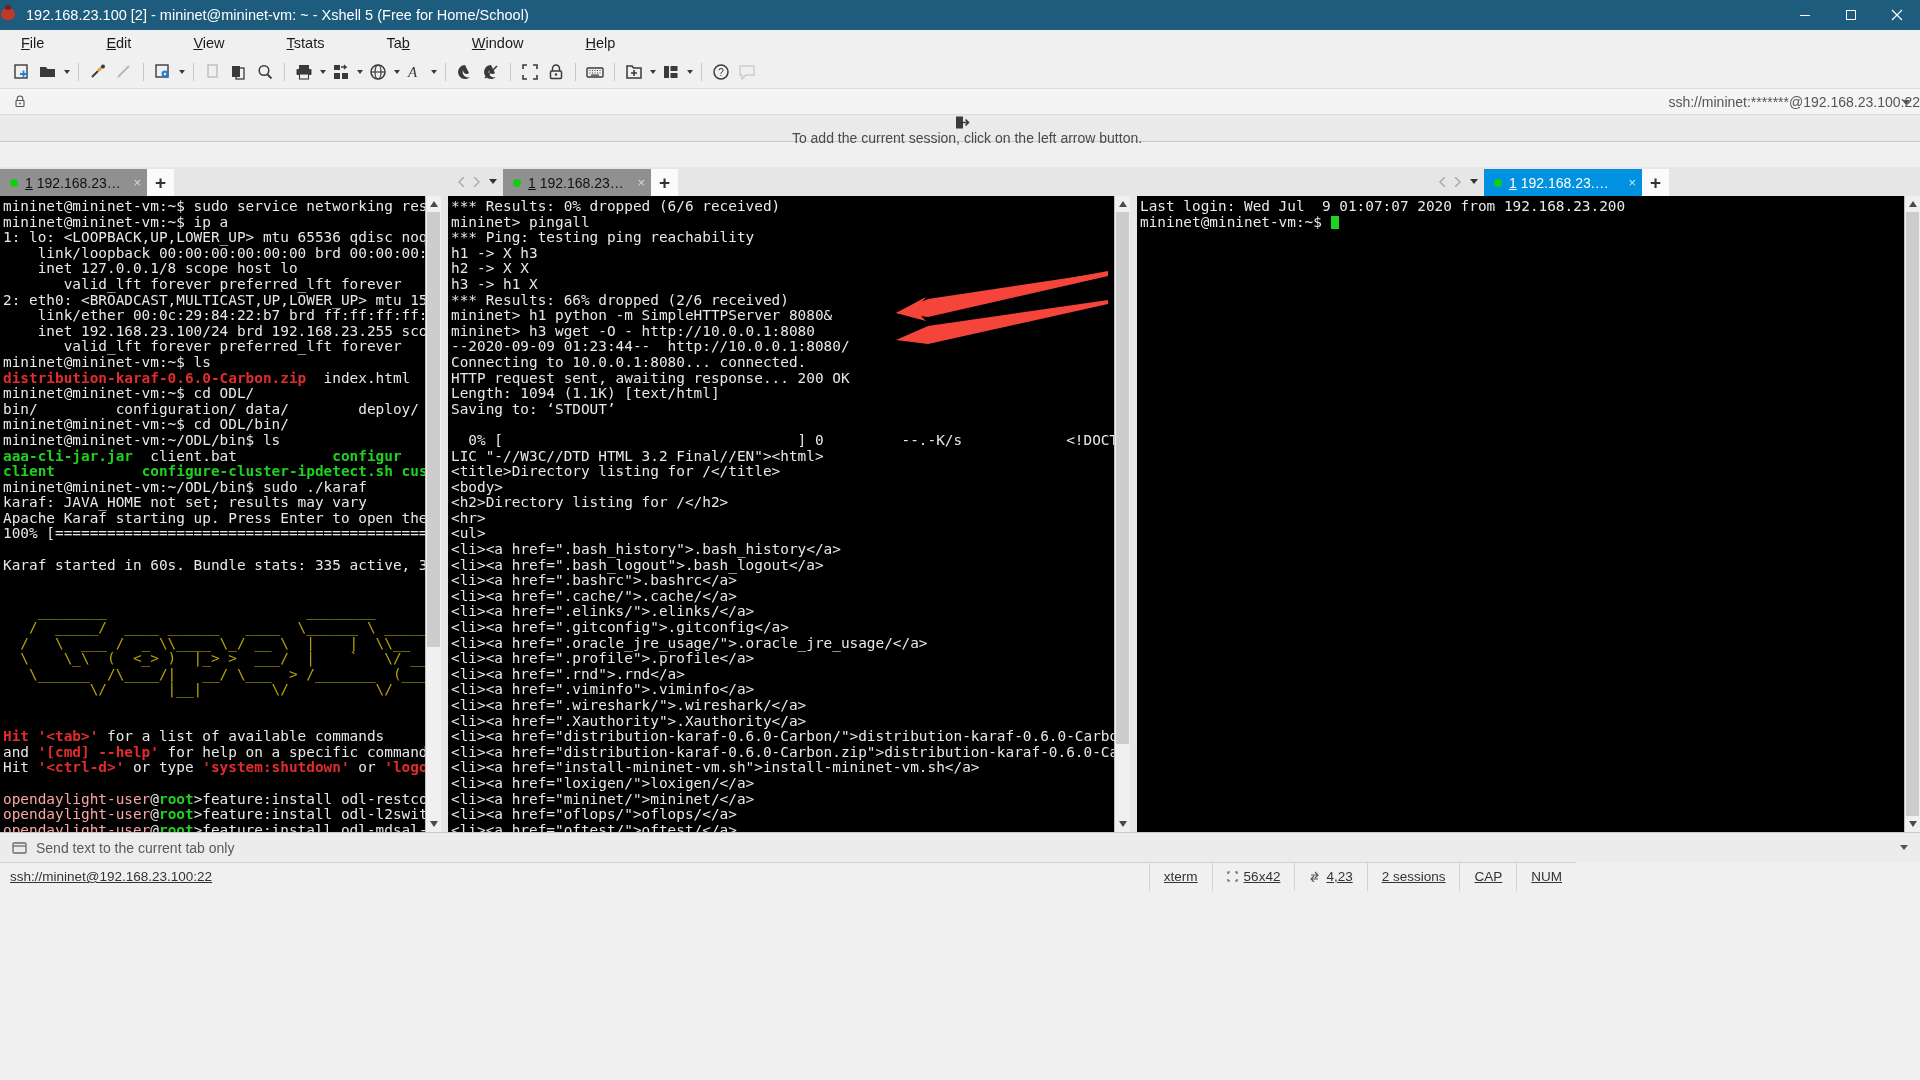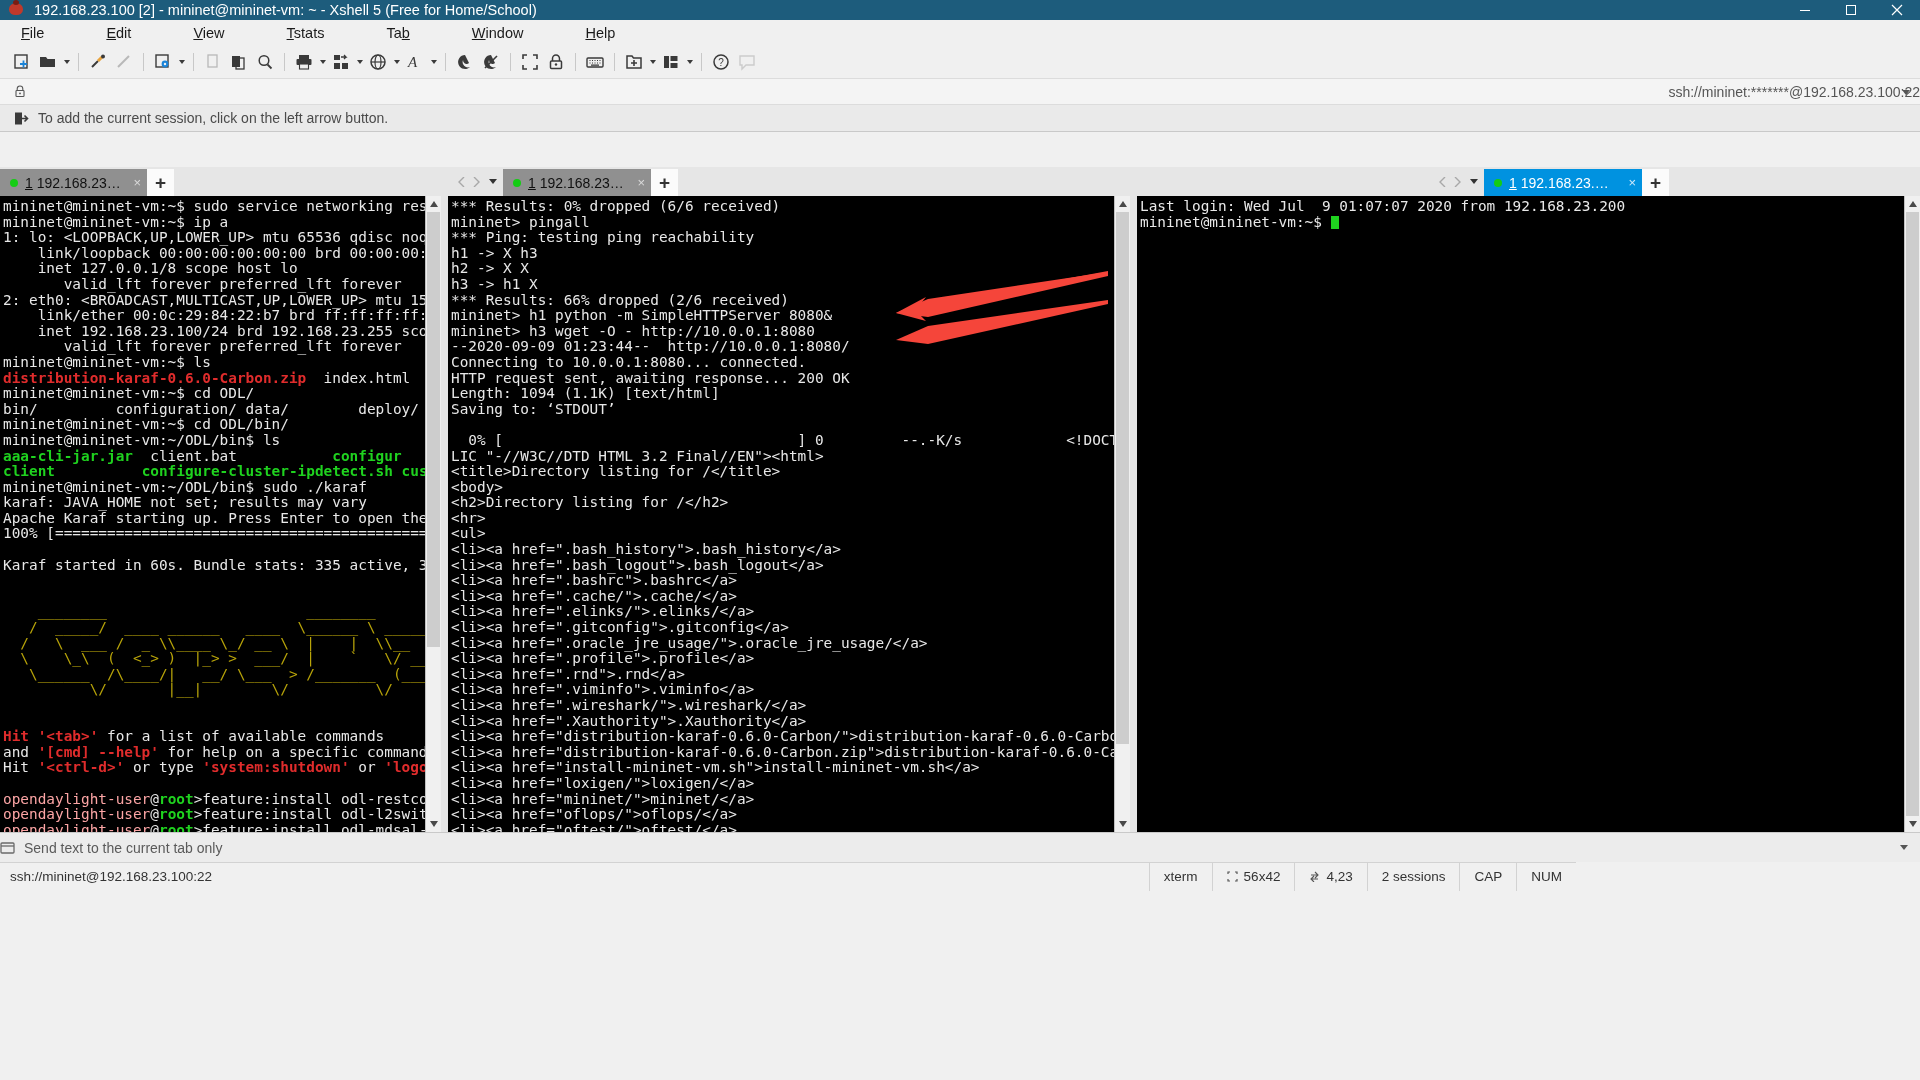--- a/index.html
+++ b/index.html
@@ -7,26 +7,25 @@
   body {
     font-family: "Liberation Sans", sans-serif;
     font-size: 15px;
     background: #f0f0f0;
     color: #222;
     -webkit-font-smoothing: antialiased;
   }
 
   
   #titlebar {
-    height: 20px;
+    height: 30px;
     background: #1d5c7c;
     color: #ffffff;
     display: flex;
     align-items: center;
-    padding-left: 8px;
     font-size: 14.5px;
   }
   #title-icon {
     width: 18px; height: 18px;
     margin-right: 8px;
     position: relative;
     flex: 0 0 auto;
   }
   #title-icon .bug {
     position: absolute; left: 1px; top: 2px;
@@ -120,20 +119,21 @@
   }
 
   
   #hintbar {
     height: 28px;
     background: #eaeaea;
     border-top: 1px solid #dcdcdc;
     border-bottom: 1px solid #c9c9c9;
     display: flex; align-items: center;
     padding-left: 14px;
+    flex-direction: column;
   }
   #hintbar .hicon { margin-right: 9px; display: flex; }
   #hint-text { color: #4a4a4a; font-size: 14px; }
 
   
   #workspace {
     position: absolute;
     left: 0; top: 167px;
     width: 1920px; height: 665px;
     background: #e6e6e6;
@@ -262,42 +262,42 @@
   }
 
   
   #sendbar {
     position: absolute;
     left: 0; top: 832px;
     width: 1920px; height: 30px;
     background: #ececec;
     border-top: 1px solid #c9c9c9;
     display: flex; align-items: center;
-    padding-left: 0;
+    padding-left: 12px;
   }
   #sendbar .sicon { margin-right: 9px; display: flex; }
   #send-text { color: #5a5a5a; font-size: 14px; flex: 1 1 auto; }
   #send-caret { margin-right: 12px; }
   #send-caret:after {
     content: "";
     display: block;
     border-left: 4px solid transparent;
     border-right: 4px solid transparent;
     border-top: 5px solid #555;
   }
 
   
   #statusbar {
     position: absolute;
     left: 0; top: 862px;
     width: 1576px; height: 28px;
     background: #f0f0f0;
     border-top: 1px solid #d2d2d2;
     display: flex; align-items: center;
-    font-size: 13.5px; color: #333;
+    font-size: 13.5px; color: #333; text-decoration: underline;
   }
   #status-left { padding-left: 10px; flex: 1 1 auto; }
   .status-cell {
     padding: 0 14px;
     border-left: 1px solid #d2d2d2;
     height: 28px; display: flex; align-items: center;
     white-space: nowrap;
   }
   .status-cell .gi { margin-right: 6px; display: inline-flex; }
 </style>

